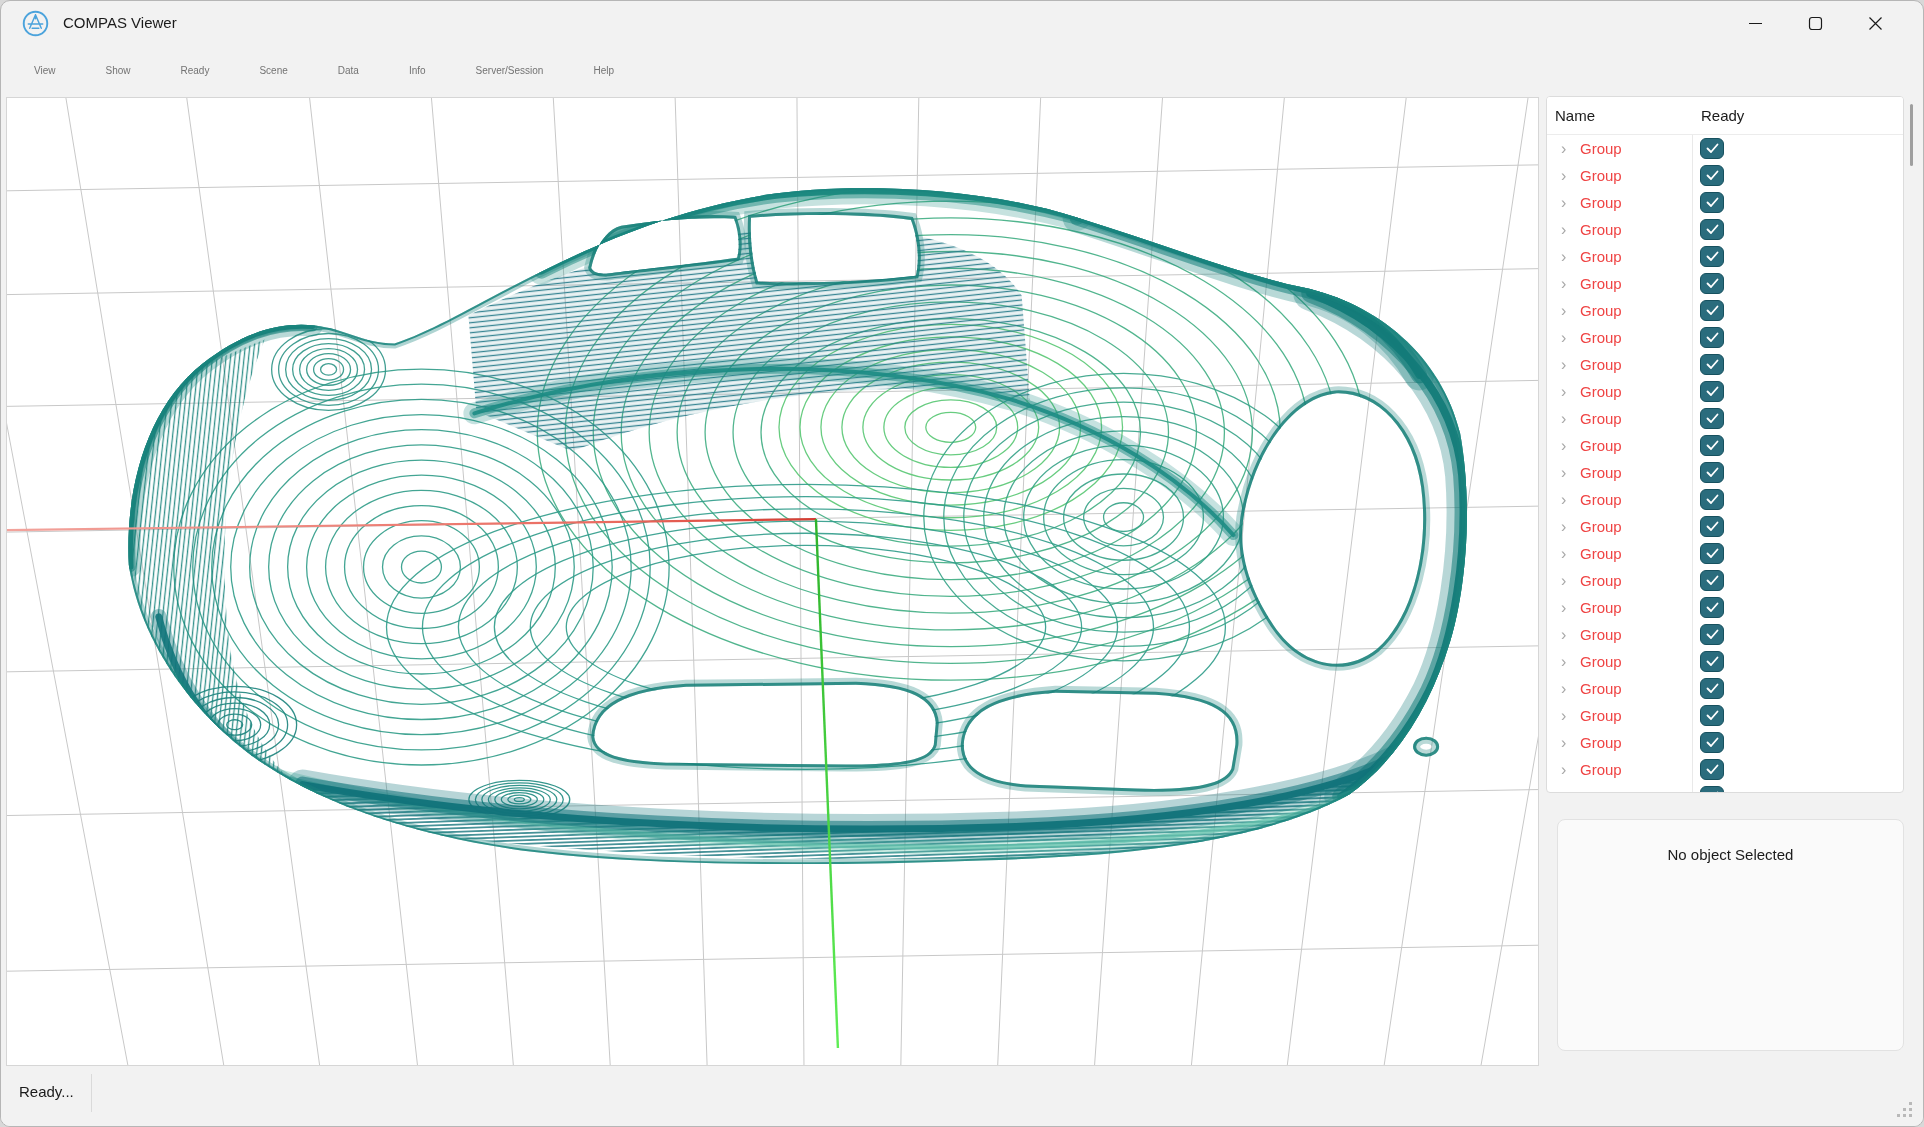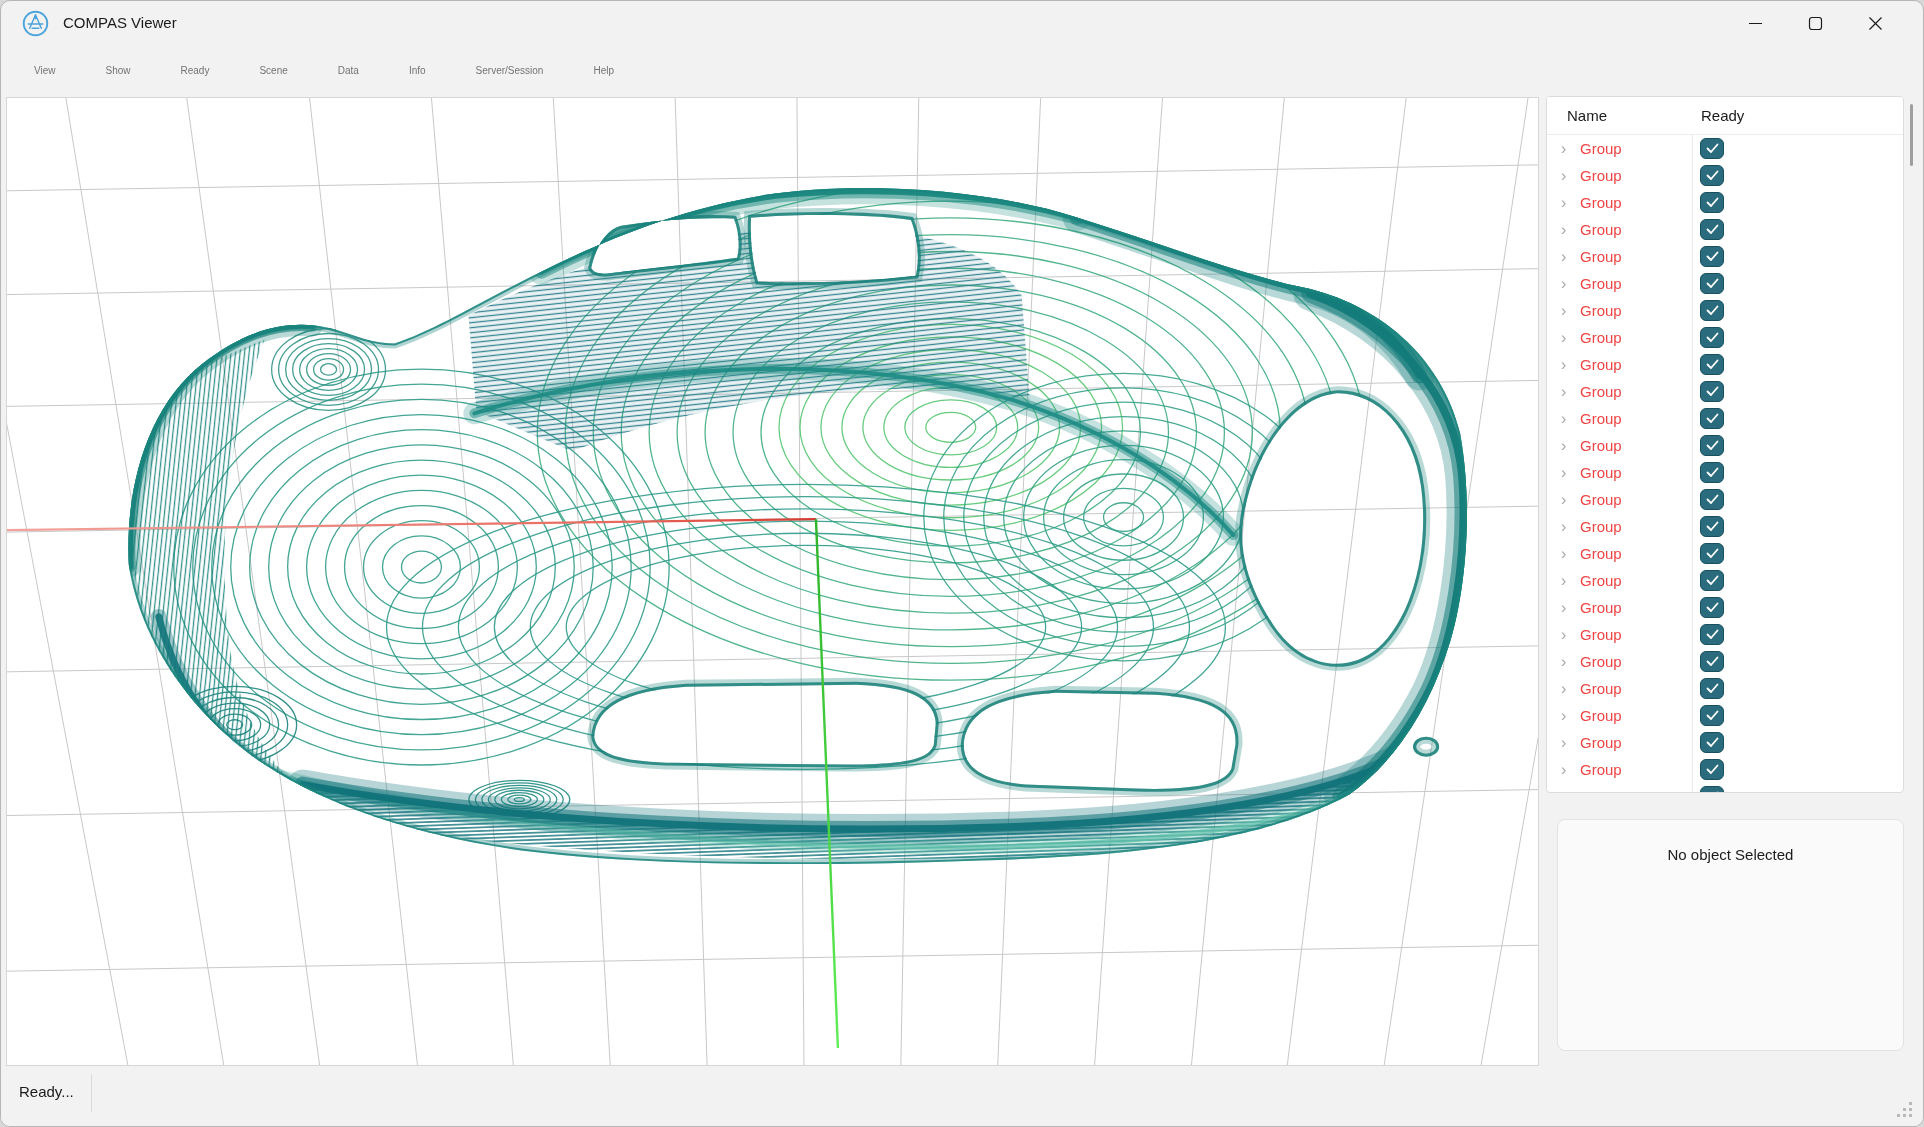--- a/index.html
+++ b/index.html
@@ -18,21 +18,21 @@
   
   .viewport { position:absolute; left:5px; top:96px; width:1533px; height:969px; background:#ffffff;
               border:1px solid #d6d6d6; }
   .viewport svg { display:block; width:100%; height:100%; }
   
   .tree { position:absolute; left:1545px; top:95px; width:358px; height:697px; background:#ffffff;
           border:1px solid #dcdcdc; border-radius:4px; overflow:hidden; }
   .tree-col-sep { position:absolute; left:145px; top:0; bottom:0; width:1px; background:#e9e9e9; }
   .tree-head { position:absolute; left:0; top:0; right:0; height:38px; border-bottom:1px solid #ececec; background:#fff; }
   .th { position:absolute; top:0; line-height:37px; font-size:15px; color:#1b1b1b; }
-  .th-name { left:20px; }
+  .th-name { left:8px; }
   .th-show { left:154px; }
   .tree-body { position:absolute; left:0; top:38px; right:0; bottom:0; overflow:hidden; }
   .tree-row { position:absolute; left:0; right:0; height:27px; }
   .chev { position:absolute; left:14px; top:1px; font-size:16px; color:#a8a8a8; line-height:25px; }
   .row-label { position:absolute; left:33px; top:0; line-height:27px; font-size:15px; color:#ef4444; }
   .cbx { position:absolute; left:153px; top:3px; width:24px; height:21px; border-radius:6px;
          background:#2a6c7d; border:1.5px solid #17515f; display:flex; align-items:center; justify-content:center; }
   .scrollthumb { position:absolute; left:1909px; top:103px; width:3px; height:62px; background:#9f9f9f; border-radius:2px; }
   
   .inspector { position:absolute; left:1556px; top:818px; width:347px; height:232px; background:#fafafa;

